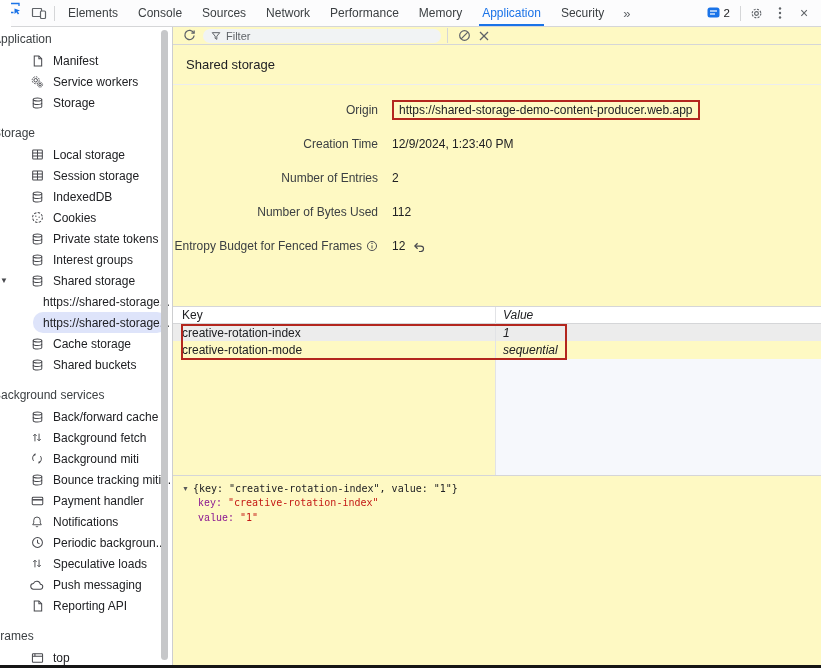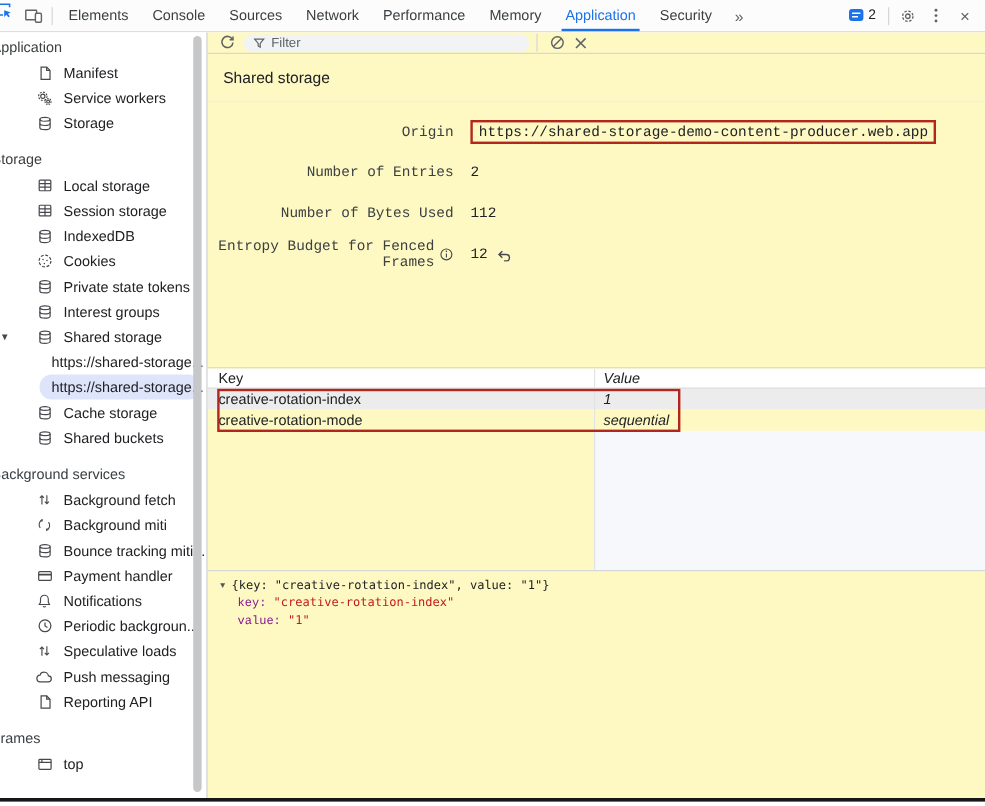--- a/index.html
+++ b/index.html
@@ -1,20 +1,20 @@
 <!DOCTYPE html>
 <html><head>
 <meta charset="utf-8">
 <style>
   * { margin:0; padding:0; box-sizing:border-box; }
   html,body { width:821px; height:672px; overflow:hidden; }
   body { font-family:"Liberation Sans",sans-serif; background:#fff; position:relative; color:#202124; }
 
   
-  .tabbar { position:absolute; top:0; left:0; right:0; height:27px; background:#fcfcfd;
+  .tabbar { position:absolute; top:0; left:11px; right:0; height:27px; background:#fcfcfd;
             border-bottom:1px solid #d5d6d8; display:flex; align-items:stretch; }
   .tb-icon { width:24px; display:flex; align-items:center; justify-content:center; color:#5f6368; flex-shrink:0; }
   .tb-icon svg { display:block; }
   .inspect-wrap { width:16px; overflow:hidden; margin-left:0; }
   .inspect-wrap .tb-icon { width:24px; margin-left:-9px; color:#1a73e8; }
   .tb-sep { width:1px; height:15px; background:#d5d6d8; align-self:center; margin:0 3px; flex-shrink:0; }
   .tabs { display:flex; align-items:stretch; }
   .tab { padding:0 10px; display:flex; align-items:center; font-size:12px; color:#3c4043; position:relative; white-space:nowrap; cursor:default; }
   .tab.active { color:#1a73e8; }
   .tab.active::after { content:""; position:absolute; left:7px; right:7px; bottom:0; height:2px; background:#1a73e8; }
@@ -45,21 +45,21 @@
   .toolbar .tool-icon { color:#5f6368; display:flex; align-items:center; justify-content:center; width:20px; }
   .filter-pill { height:14px; width:238px; background:#f1f3f4; border-radius:8px; display:flex; align-items:center; gap:5px; padding:0 8px; margin-left:4px; }
   .filter-pill input { border:0; background:transparent; outline:none; font-size:11px; color:#5f6368; width:100%; font-family:"Liberation Sans",sans-serif; }
   .filter-pill input::placeholder { color:#5f6368; opacity:1; }
   .funnel { color:#5f6368; display:flex; }
   .toolbar .tb-sep { margin:0 6px; }
 
   .panel-title-row { height:40px; border-bottom:1px solid #ecedef; display:flex; align-items:center; padding-left:13px;
                      font-size:13px; font-weight:500; color:#202124; flex-shrink:0; }
 
-  .metadata { height:221px; padding-top:8px; flex-shrink:0;font-family:Liberation Mono, monospace; }
+  .metadata { height:221px; padding-top:8px; flex-shrink:0; }
   .meta-row { height:34px; display:flex; align-items:center; font-size:12px; }
   .meta-label { width:205px; flex-shrink:0; display:flex; justify-content:flex-end; align-items:center; gap:4px; color:#3c4043; text-align:right; }
   .meta-label .info { color:#47484d; display:flex; }
   .meta-value { margin-left:14px; color:#202124; display:flex; align-items:center; gap:7px; }
   .meta-value .val.boxed { border:2px solid #b3261e; padding:1px 5px; }
   .reset-icon { color:#47484d; display:flex; }
 
   
   .datagrid { height:169px; position:relative; border-top:1px solid #d5d6d8; font-size:12px; flex-shrink:0; overflow:hidden; }
   .dg-divider { position:absolute; left:322px; top:0; bottom:0; width:1px; background:#e2e3e6; }
@@ -277,20 +277,30 @@
                 <path d="M2.4 7c0 .94 2.06 1.7 4.6 1.7s4.6-.76 4.6-1.7"></path>
               </svg>
             </span>
             <span>Shared buckets</span>
           </div>
         </div>
         <div class="section">
           <div class="section-title">Background services</div>
           <div class="tree-item">
             <span class="icon">
+              <svg width="13" height="14" viewBox="0 0 14 14" fill="none" stroke="currentColor" stroke-width="1.1">
+                <ellipse cx="7" cy="3.2" rx="4.6" ry="1.7"></ellipse>
+                <path d="M2.4 3.2v7.6c0 .94 2.06 1.7 4.6 1.7s4.6-.76 4.6-1.7V3.2"></path>
+                <path d="M2.4 7c0 .94 2.06 1.7 4.6 1.7s4.6-.76 4.6-1.7"></path>
+              </svg>
+            </span>
+            <span>Back/forward cache</span>
+          </div>
+          <div class="tree-item">
+            <span class="icon">
               <svg width="12" height="13" viewBox="0 0 14 14" fill="none" stroke="currentColor" stroke-width="1.1">
                 <path d="M4.6 11.5V3.2M2.6 5.2l2-2 2 2"></path>
                 <path d="M9.4 2.5v8.3M7.4 8.8l2 2 2-2"></path>
               </svg>
             </span>
             <span>Background fetch</span>
           </div>
           <div class="tree-item">
             <span class="icon">
               <svg width="12" height="13" viewBox="0 0 14 14" fill="none" stroke="currentColor" stroke-width="1.1">
@@ -422,20 +432,28 @@
         <div class="meta-row">
           <span class="meta-label">
             <span>Origin</span>
           </span>
           <span class="meta-value">
             <span class="val boxed">https://shared-storage-demo-content-producer.web.app</span>
           </span>
         </div>
         <div class="meta-row">
           <span class="meta-label">
+            <span>Creation Time</span>
+          </span>
+          <span class="meta-value">
+            <span class="val">12/9/2024, 1:23:40 PM</span>
+          </span>
+        </div>
+        <div class="meta-row">
+          <span class="meta-label">
             <span>Number of Entries</span>
           </span>
           <span class="meta-value">
             <span class="val">2</span>
           </span>
         </div>
         <div class="meta-row">
           <span class="meta-label">
             <span>Number of Bytes Used</span>
           </span>

